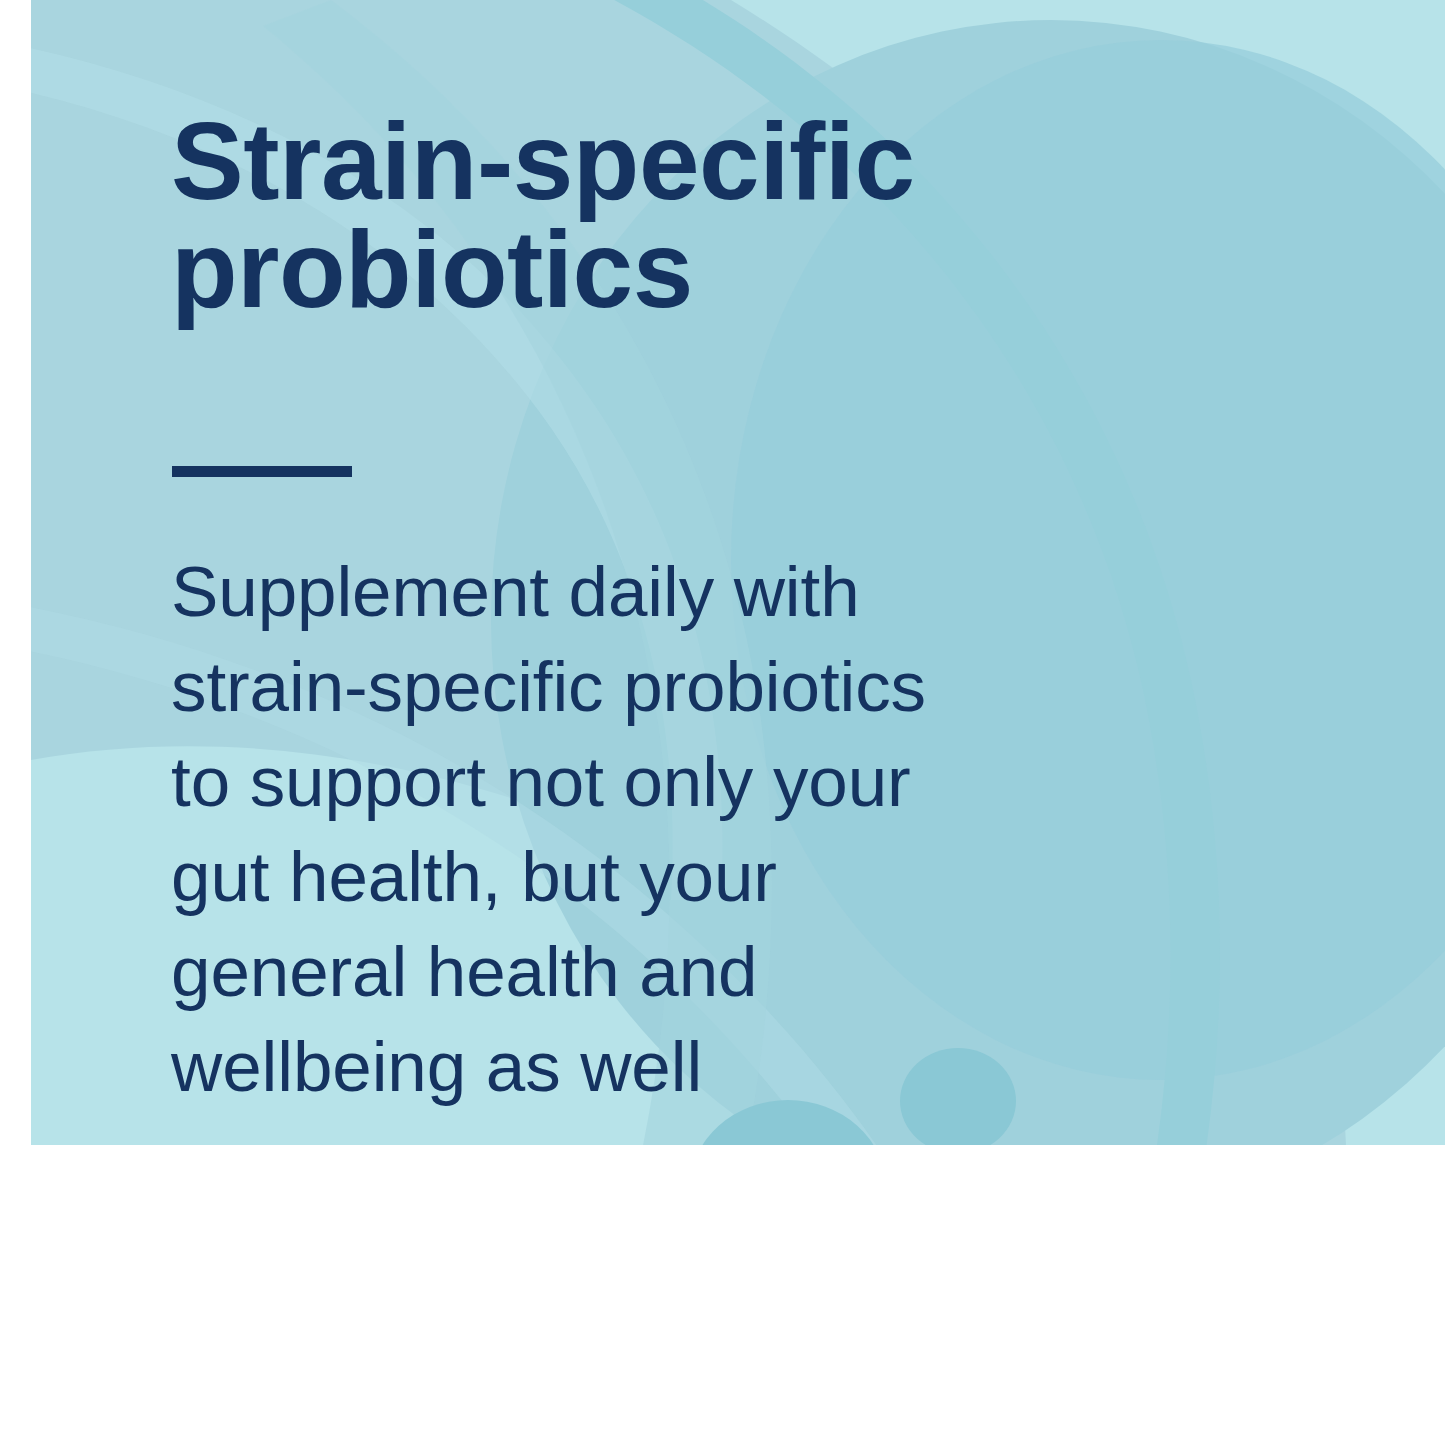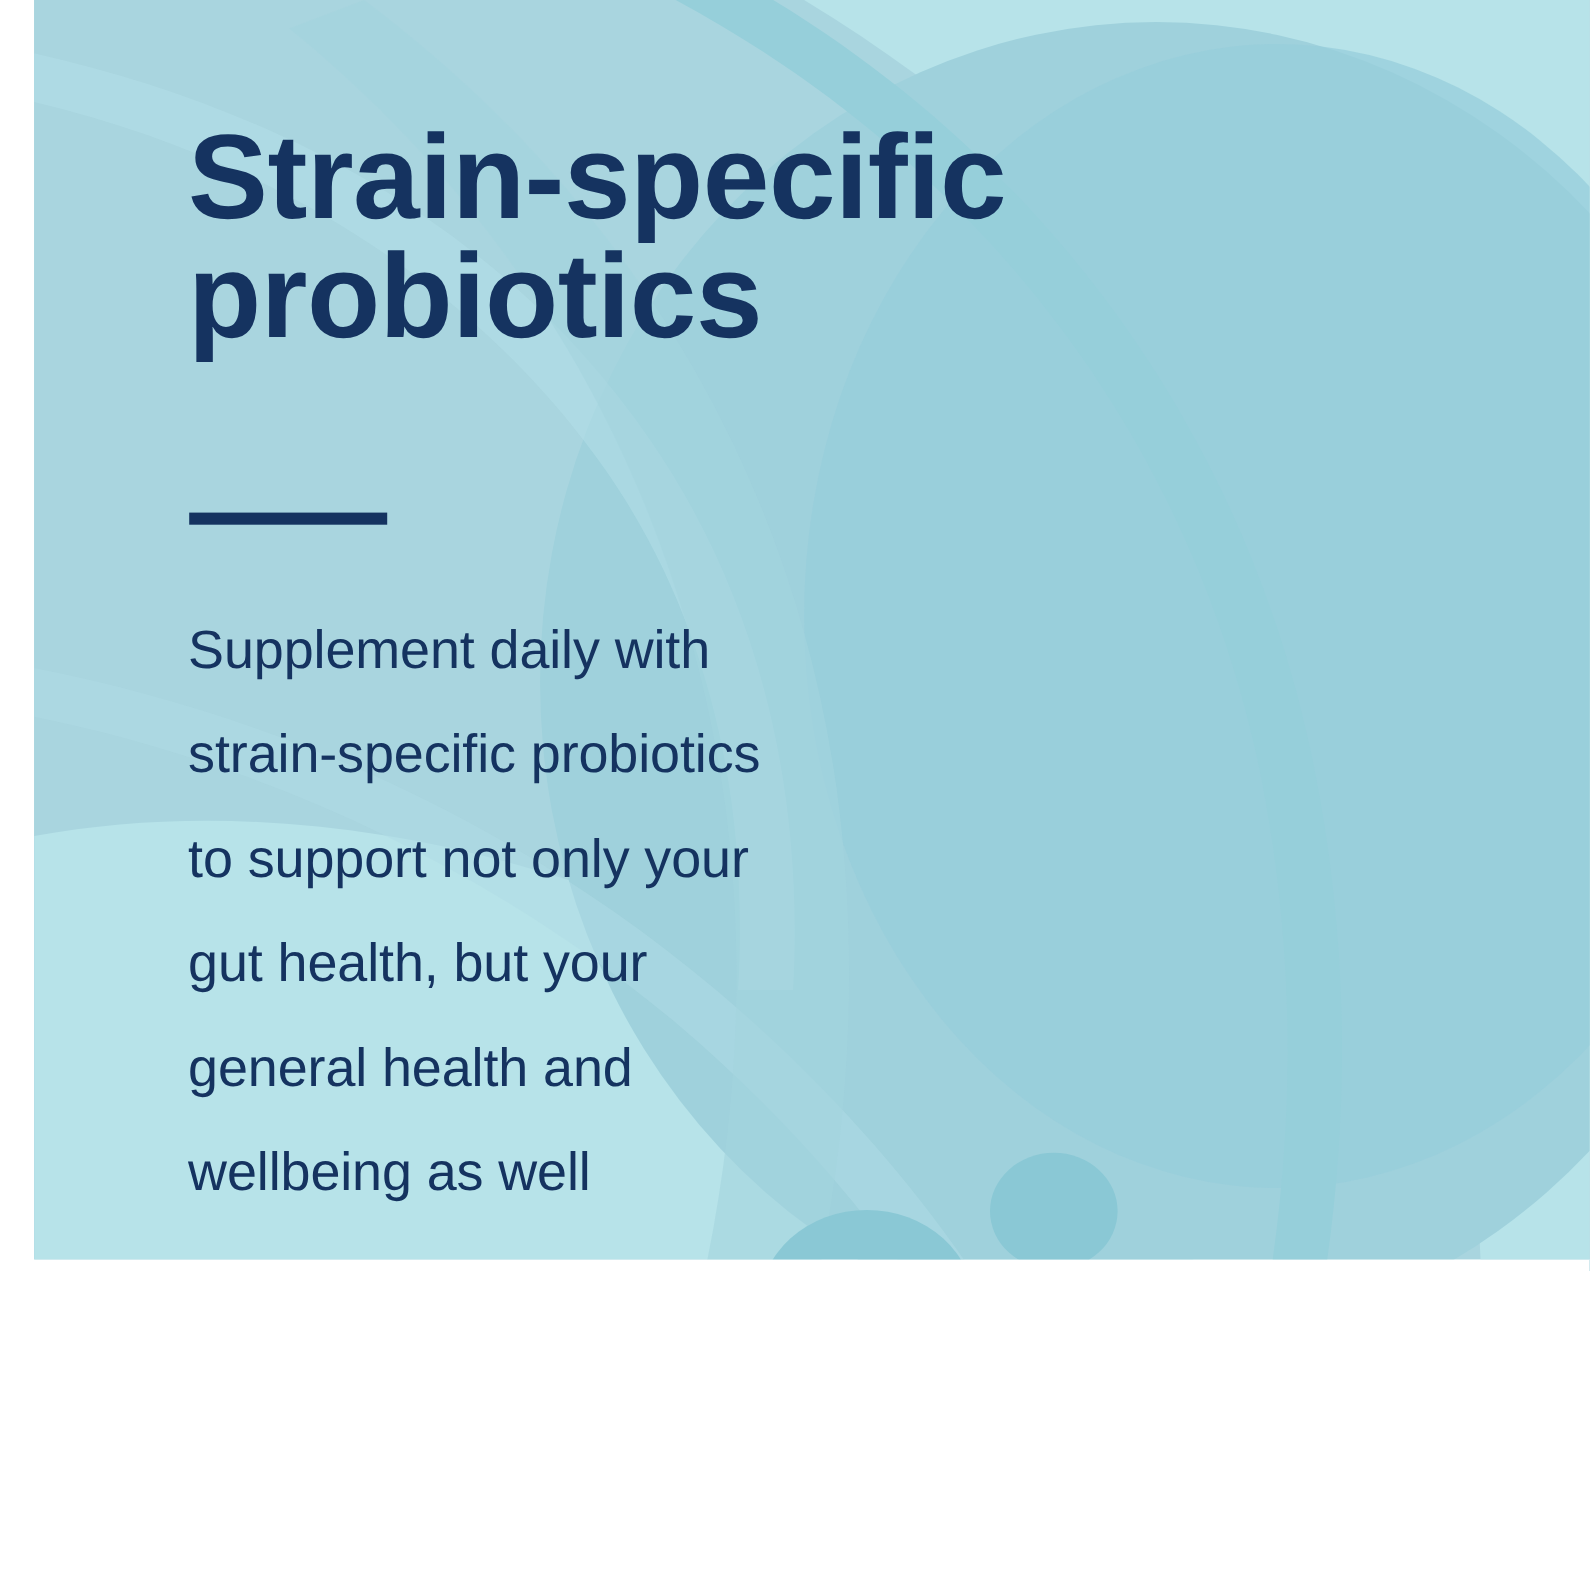--- a/index.html
+++ b/index.html
@@ -51,21 +51,21 @@
     width: 180px;
     height: 11px;
     background: #153360;
   }
   .body-copy {
     position: absolute;
     left: 0;
     top: 544px;
     width: 920px;
     margin: 0;
-    font-size: 49px;
+    font-size: 71px;
     line-height: 95px;
     font-weight: 400;
     letter-spacing: -0.1px;
     color: #153360;
     white-space: pre-line;
   }
 </style>
 </head>
 <body>
 

